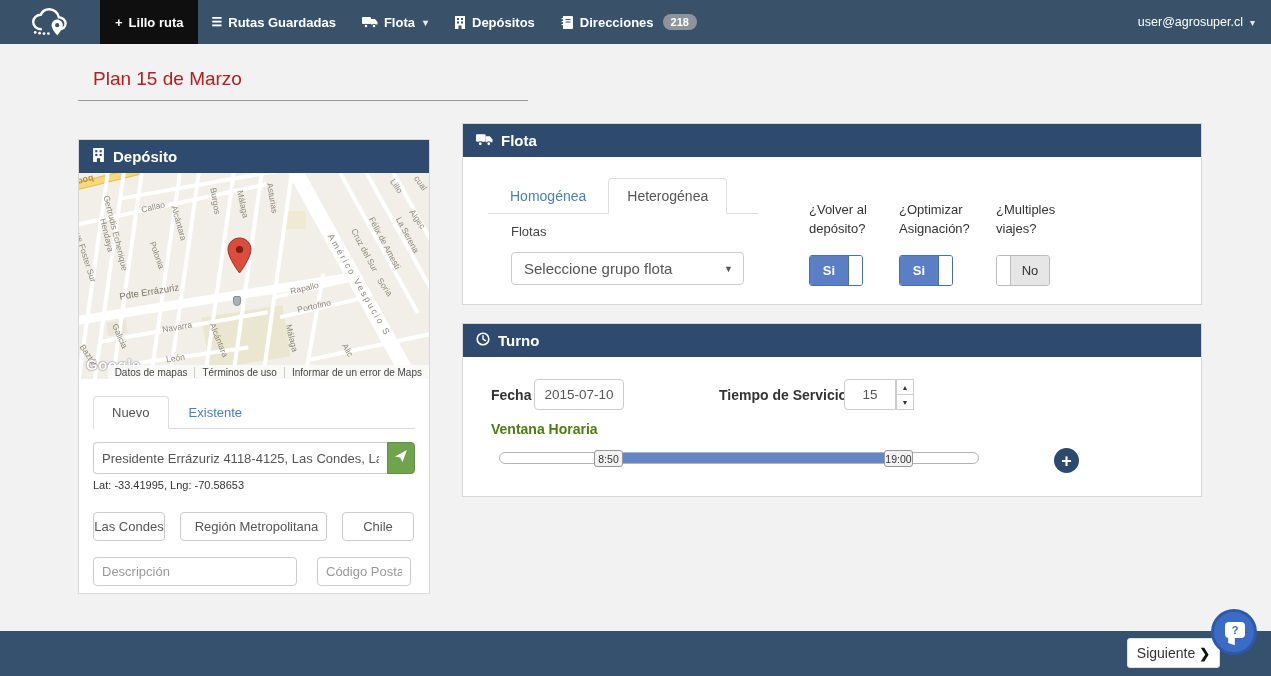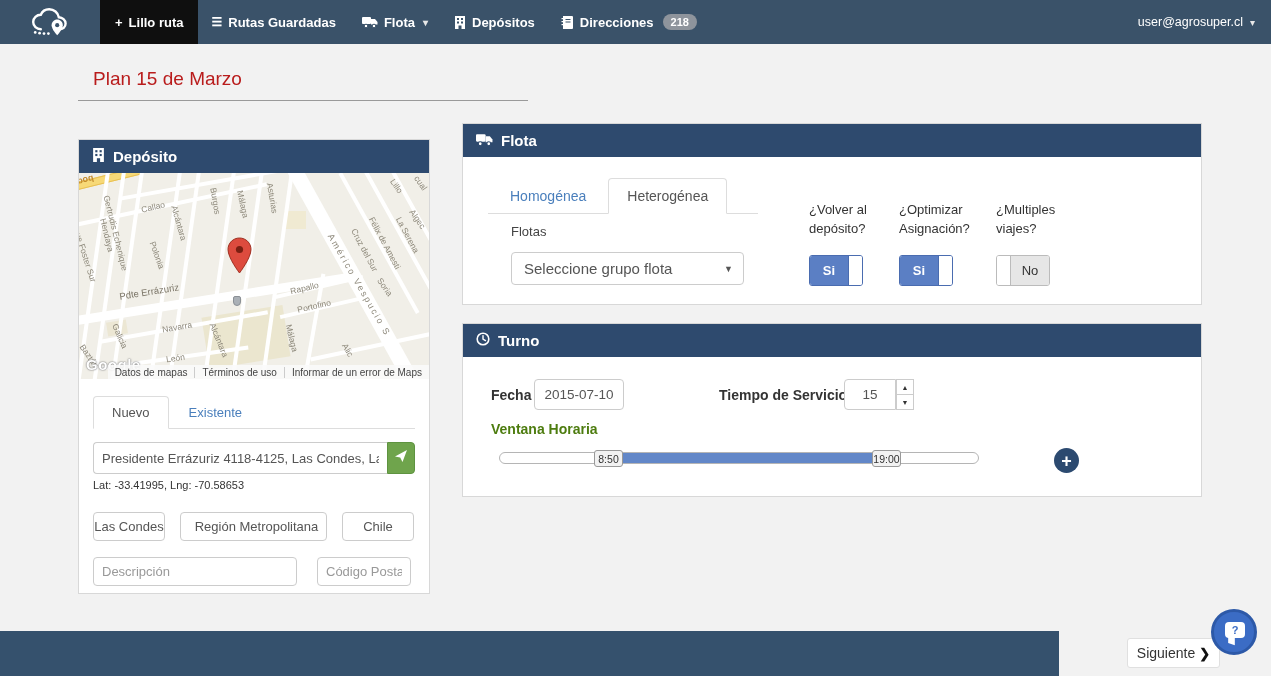--- a/index.html
+++ b/index.html
@@ -81,25 +81,25 @@
   .fecha-input { position:absolute; left:71px; top:55px; width:90px; height:31px; border:1px solid #ccc; border-radius:4px; text-align:center; font-size:13.5px; color:#555; font-family:"Liberation Sans", sans-serif; }
   .serv-label { position:absolute; left:256px; top:63px; font-size:14px; font-weight:bold; color:#333; }
   .serv-input { position:absolute; left:381px; top:55px; width:52px; height:31px; border:1px solid #ccc; border-radius:4px 0 0 4px; text-align:center; font-size:13.5px; color:#555; font-family:"Liberation Sans", sans-serif; }
   .spinner { position:absolute; left:433px; top:55px; width:18px; height:31px; display:flex; flex-direction:column; }
   .spin-btn { flex:1; border:1px solid #ccc; background:#fff; font-size:7px; color:#333; display:flex; align-items:center; justify-content:center; cursor:pointer; }
   .spin-btn + .spin-btn { border-top:none; }
   .vent-label { position:absolute; left:28px; top:97px; font-size:14px; font-weight:bold; color:#4d7c0f; }
   .slider { position:absolute; left:36px; top:128px; width:480px; height:12px; border:1px solid #b5b5b5; border-radius:7px; background:#fff; }
   .slider-fill { position:absolute; left:109px; top:0; width:278px; height:10px; background:#6287c8; }
   .slider-handle { position:absolute; top:-3px; width:29px; height:17px; background:#f2f2f2; border:1px solid #999; border-radius:3px; font-size:10.5px; color:#333; display:flex; align-items:center; justify-content:center; cursor:ew-resize; z-index:2; }
-  .h-start { left:94px; } .h-end { left:372px; }
+  .h-start { left:94px; } .h-end { left:384px; }
   .add-window { position:absolute; left:591px; top:124px; width:25px; height:25px; border-radius:50%; background:#2c4a70; color:#fff; font-size:18px; font-weight:bold; display:flex; align-items:center; justify-content:center; cursor:pointer; line-height:1; }
 
   
-  .footer { position:absolute; left:0; top:631px; width:1059px; height:45px; background:#35516d; z-index:15; }
+  .footer { position:absolute; left:0; top:631px; width:1271px; height:45px; background:#35516d; z-index:15; }
   .next-btn { position:absolute; left:1127px; top:7px; width:93px; height:30px; background:#fff; border:1px solid #e0e0e0; border-radius:3px; font-size:14px; color:#333; display:flex; align-items:center; justify-content:center; gap:4px; cursor:pointer; }
   .next-chevron { font-weight:bold; font-size:13px; color:#111; }
   .chat-btn { position:absolute; left:1211px; top:609px; width:46px; height:46px; border-radius:50%; background:#3b6cc5; border:3px solid #2d59a8; z-index:30; cursor:pointer; }
   .chat-bubble { position:absolute; left:11px; top:10px; width:20px; height:16px; background:#fff; border-radius:4px; display:flex; align-items:center; justify-content:center; font-size:11px; font-weight:bold; color:#3b6cc5; }
   .chat-tail { position:absolute; left:14px; top:25px; width:7px; height:7px; background:#fff; transform:rotate(18deg) skew(18deg); }
 </style>
 </head>
 <body>
 
 <div class="app">

